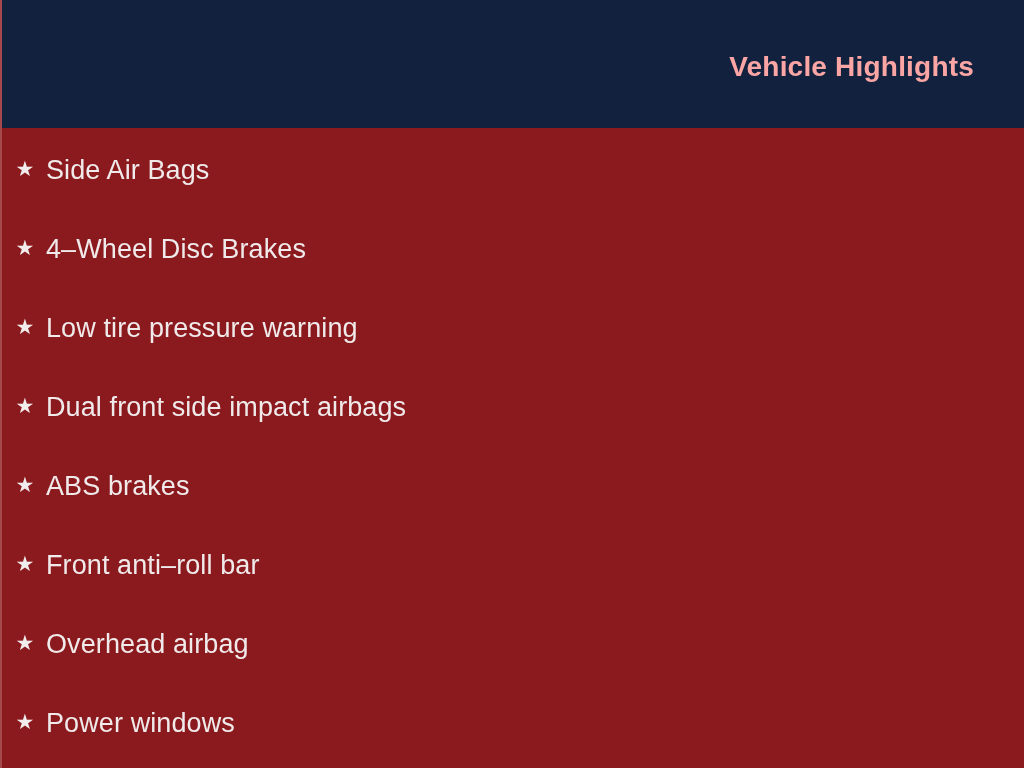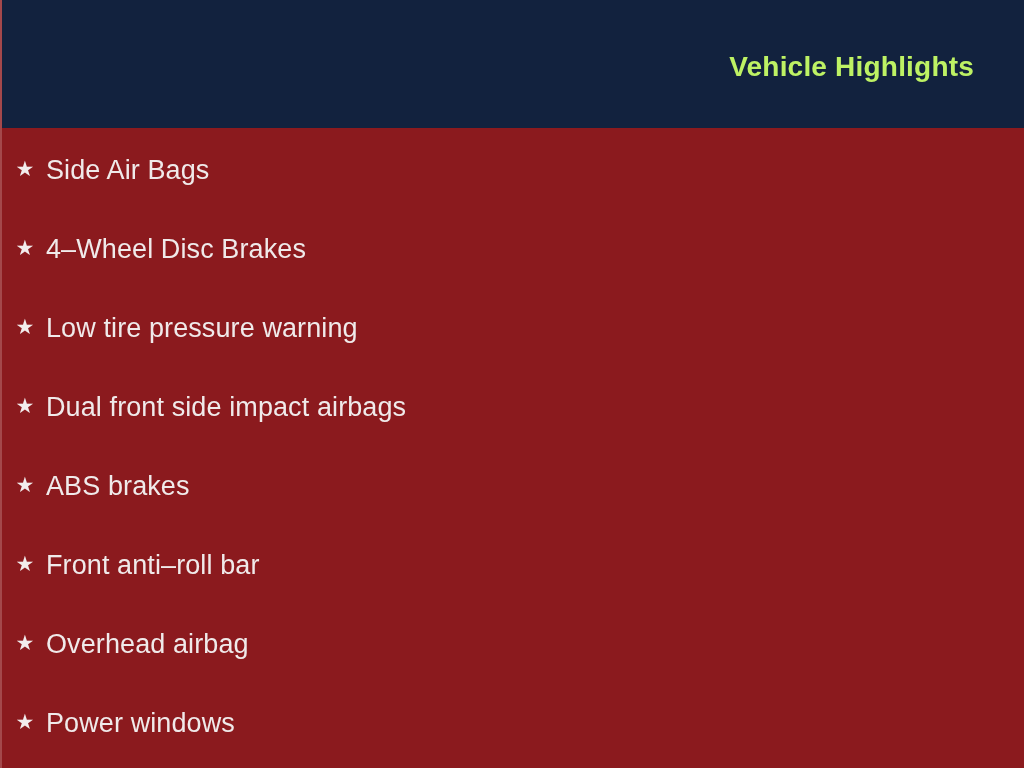--- a/index.html
+++ b/index.html
@@ -34,21 +34,21 @@
     height: 128px;
     background: #12223e;
     display: flex;
     align-items: center;
     justify-content: flex-end;
     box-sizing: border-box;
     padding-right: 52px;
   }
 
   #slide-title {
-    color: #bef264;
+    color: #fca5a5;
     font-family: "Liberation Sans", sans-serif;
     font-size: 28px;
     font-weight: bold;
     letter-spacing: 0.2px;
     line-height: 1;
     white-space: nowrap;
     margin-top: 6px;
   }
 
   

